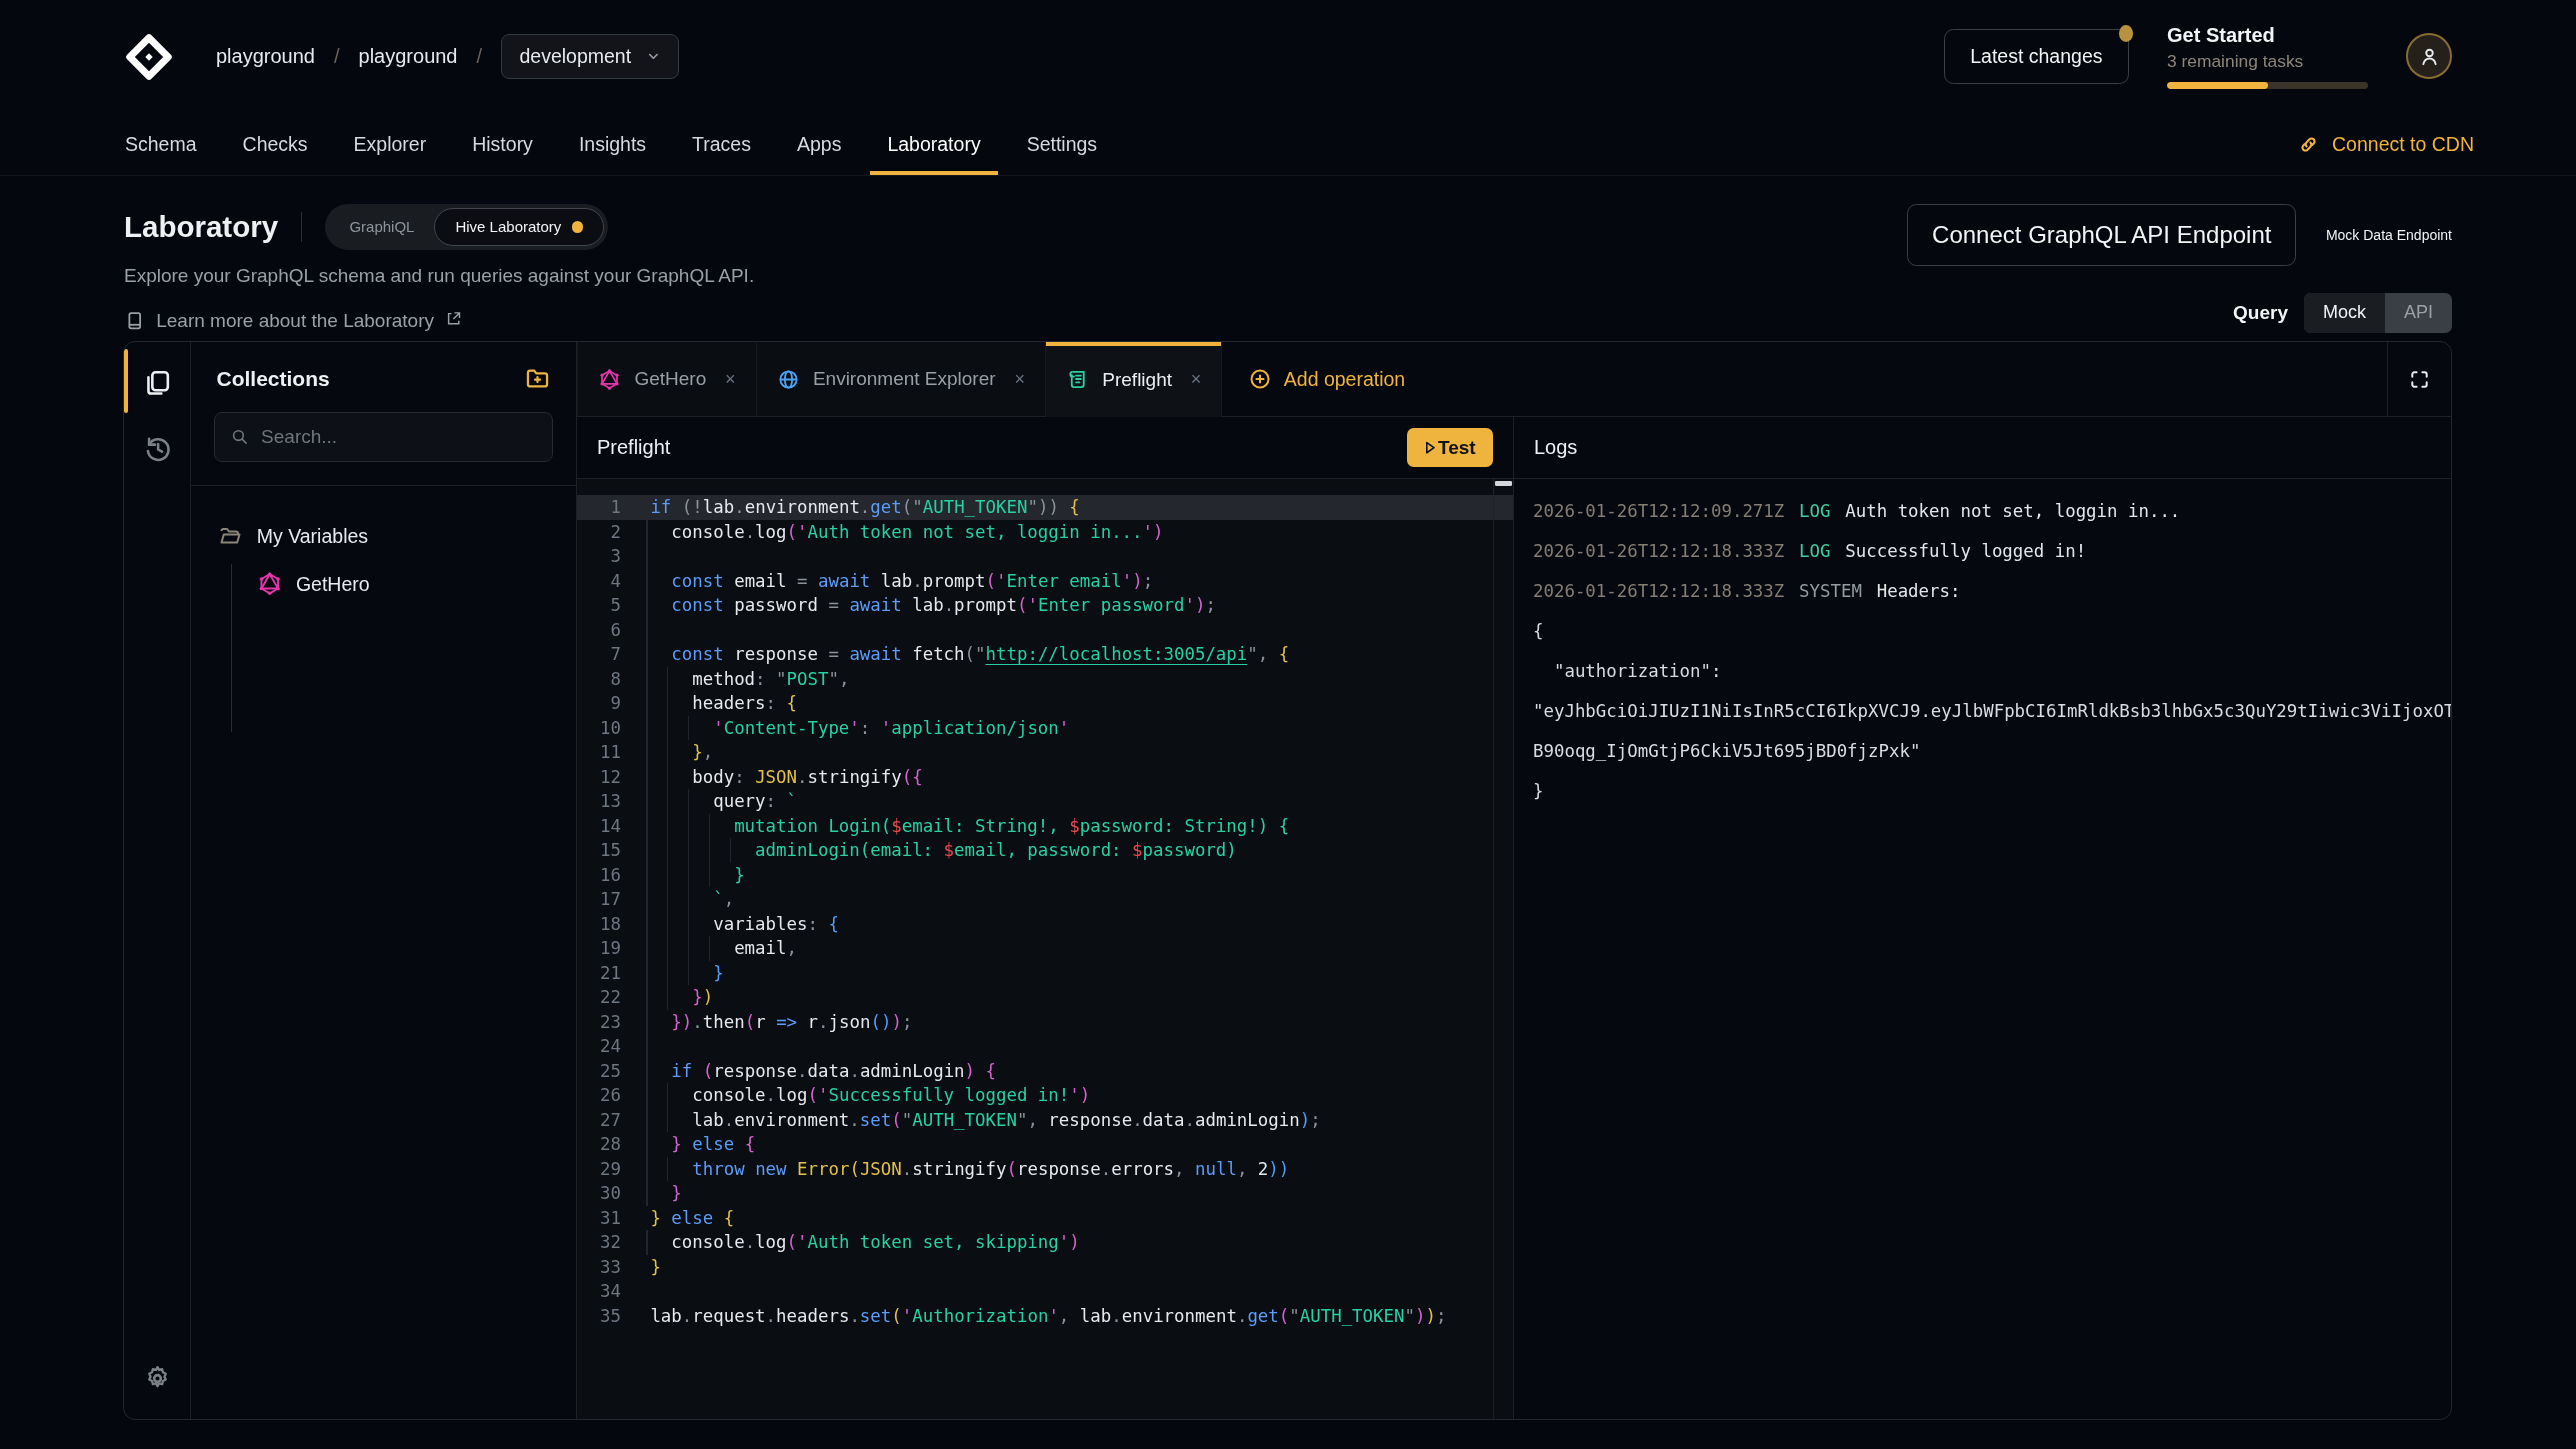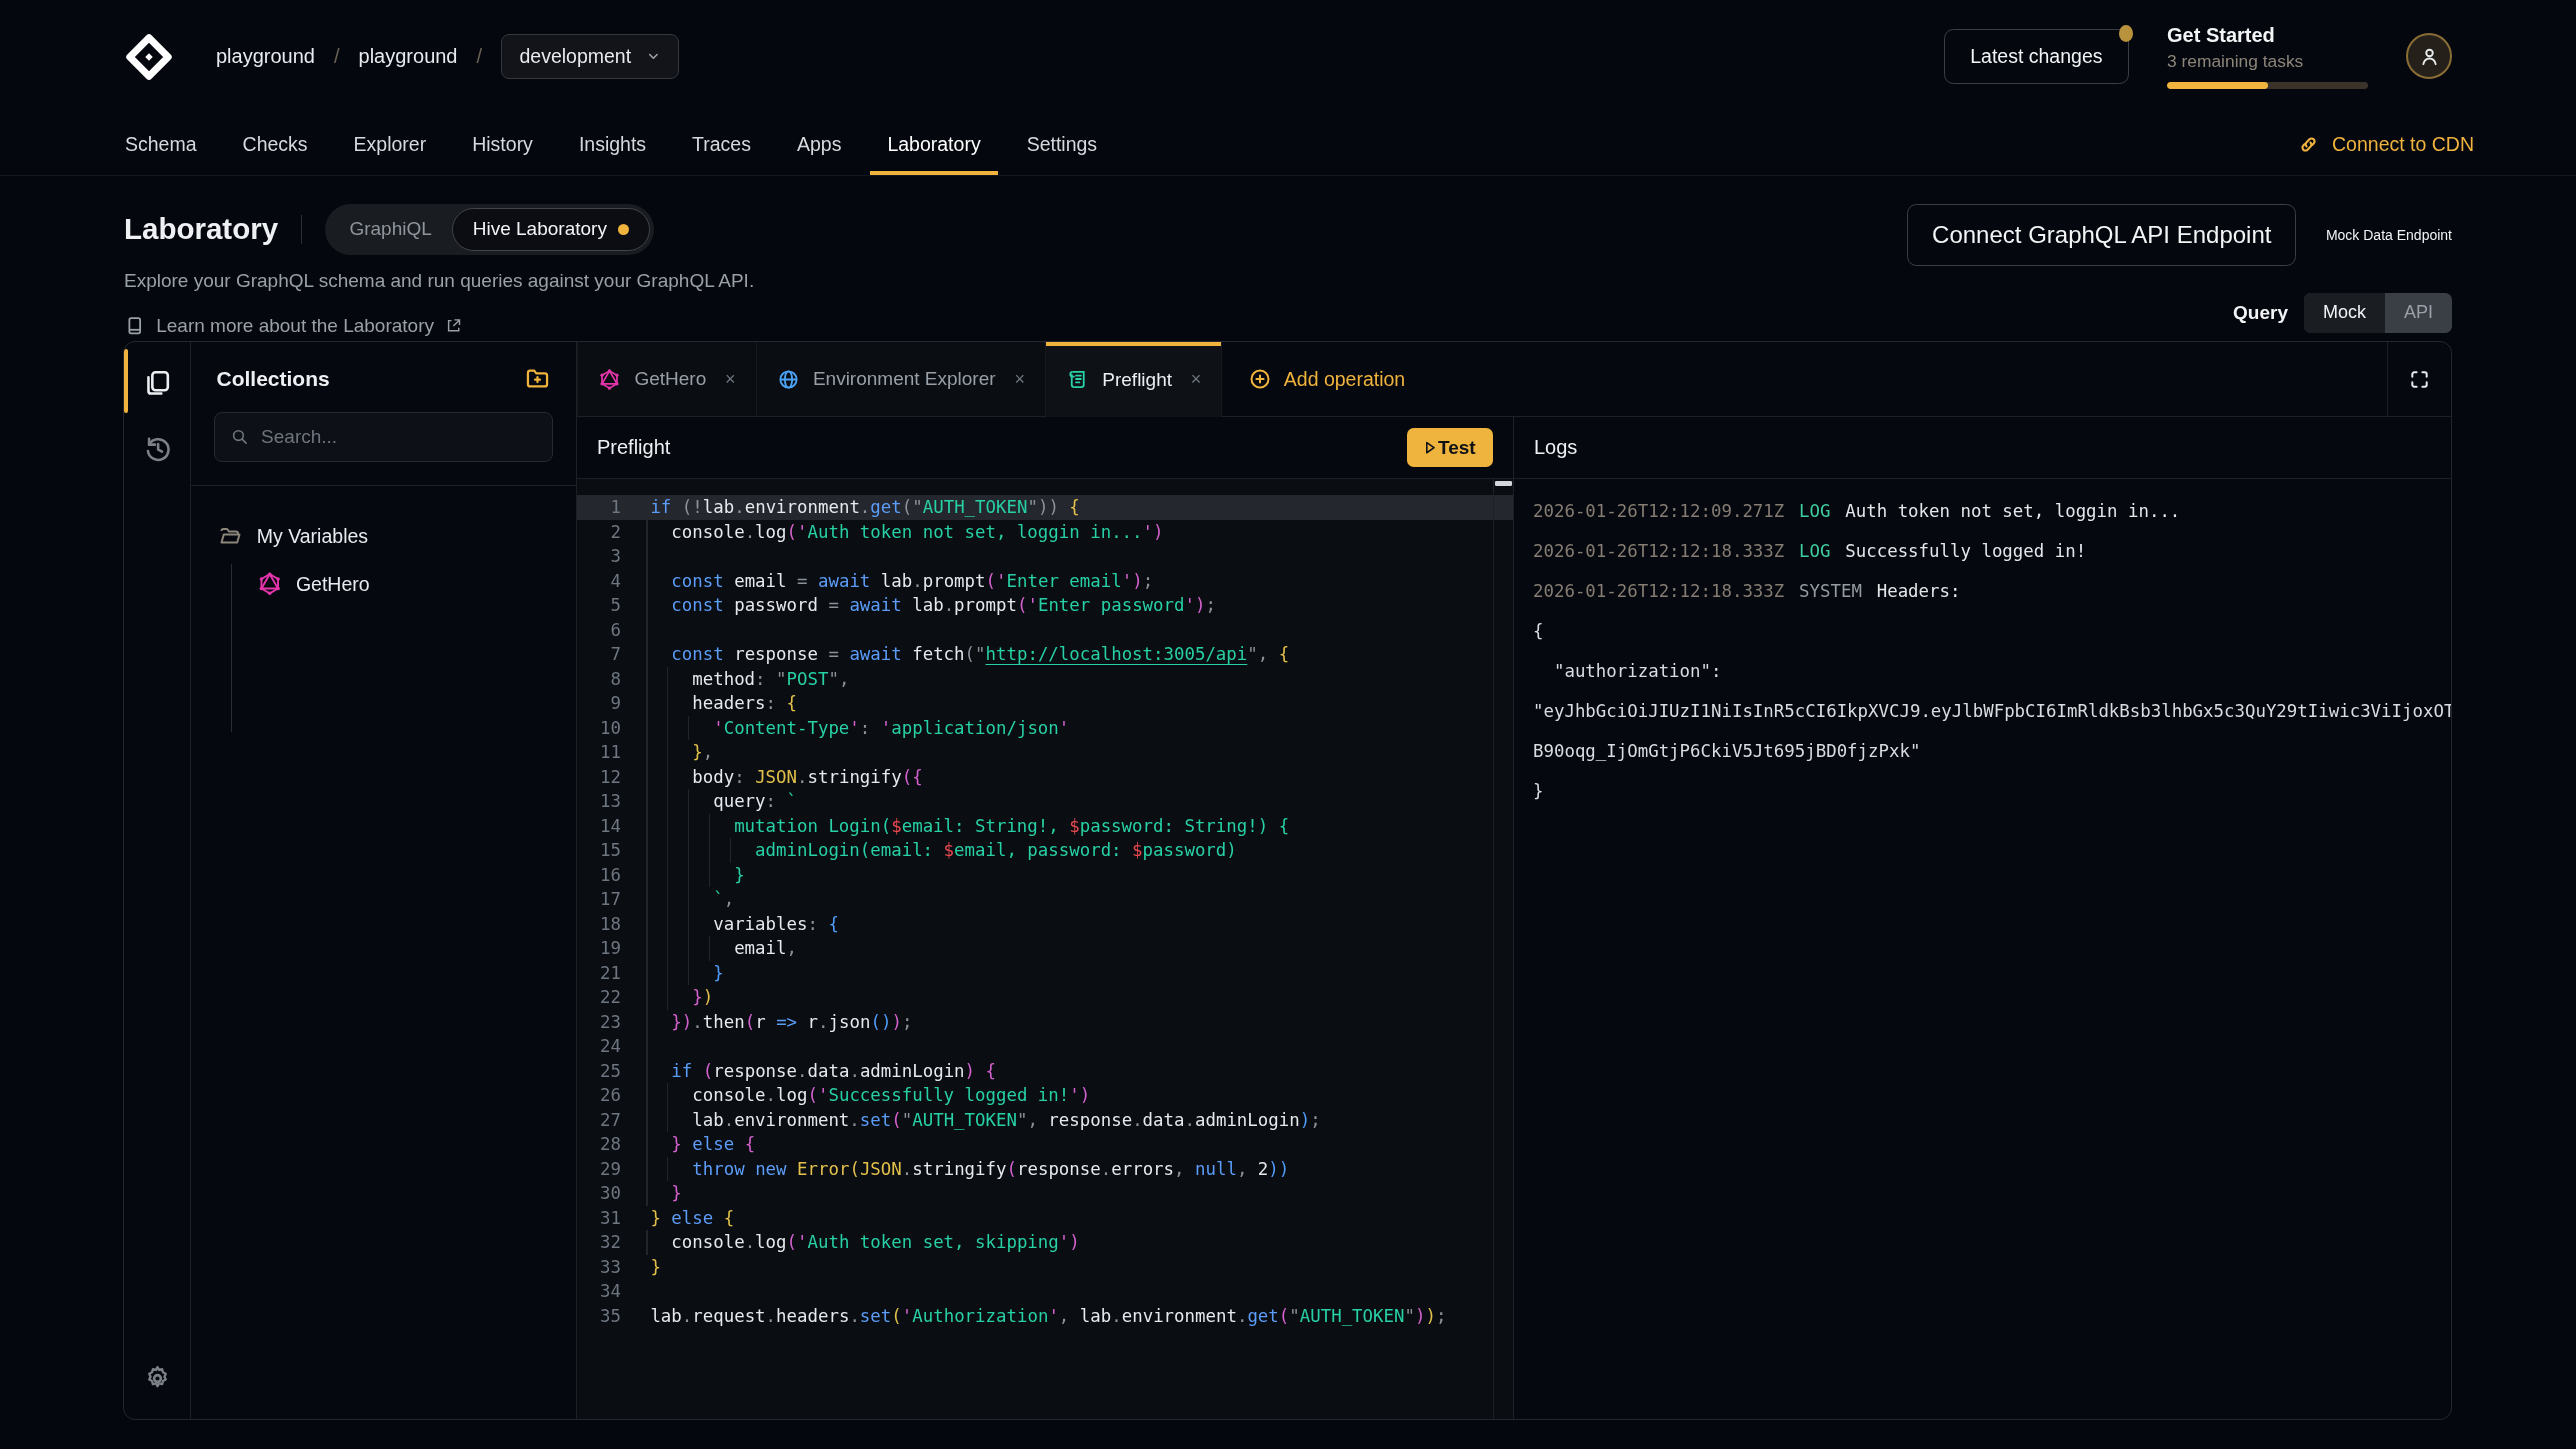--- a/index.html
+++ b/index.html
@@ -35,26 +35,26 @@
   .nav-tab.active::after { content:""; position:absolute; left:5.4px; right:5.4px; bottom:0; height:4px; background:#f0b33e; }
   .cdn { margin-left:auto; display:flex; align-items:center; gap:12px; color:#f0b33e; font-size:19.5px; cursor:pointer; }
 
   
   .page-head { padding:28px 124px 0; display:flex; }
   .ph-left {}
   .title-row { display:flex; align-items:center; gap:23px; }
   .page-title { font-size:29.5px; font-weight:600; color:#eef0f3; }
   .title-div { width:1.3px; height:29.5px; background:#2b2e34; }
   .mode-pill { display:flex; align-items:center; background:#191c21; border-radius:670px; padding:4px; }
-  .mode-opt { font-size:19px; color:#8f959c; padding:9.4px 20px; cursor:pointer; }
+  .mode-opt { font-size:15px; color:#8f959c; padding:9.4px 20px; cursor:pointer; }
   .mode-opt.active { background:#0b0d12; border:1.3px solid #41454c; border-radius:670px; color:#f2f4f6;
     display:flex; align-items:center; gap:10.7px; }
   .mode-dot { width:11.4px; height:11.4px; border-radius:50%; background:#f0b33e; }
   .page-desc { margin-top:14.8px; font-size:19px; color:#9aa0a8; }
-  .learn { margin-top:23px; display:flex; align-items:center; gap:10.7px; font-size:19px; color:#9aa0a8; cursor:pointer; }
+  .learn { margin-top:23px; display:flex; gap:10.7px; font-size:19px; color:#9aa0a8; cursor:pointer; }
   .ph-right { margin-left:auto; text-align:right; }
   .ep-row { display:flex; align-items:center; gap:29.5px; }
   .ep-btn { border:1.3px solid #3a3e45; border-radius:9.4px; padding:16px 24px; font-size:24px; color:#f2f4f6;
     background:transparent; cursor:pointer; }
   .mock-ep { font-size:14px; font-weight:500; color:#f2f4f6; cursor:pointer; }
   .query-row { margin-top:27px; display:flex; align-items:center; justify-content:flex-end; gap:16px; }
   .query-lbl { font-size:19px; font-weight:700; color:#f2f4f6; }
   .seg { display:flex; background:#3a3e45; border-radius:6.7px; padding:0; overflow:hidden; cursor:pointer; }
   .seg-opt { font-size:18px; padding:9.4px 19px; color:#9aa0a8; }
   .seg-opt.active { background:#1a1d22; color:#f2f4f6; }

